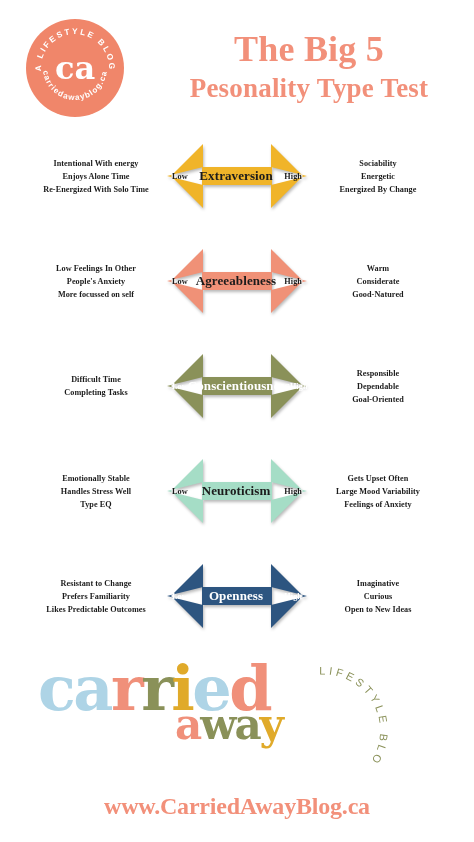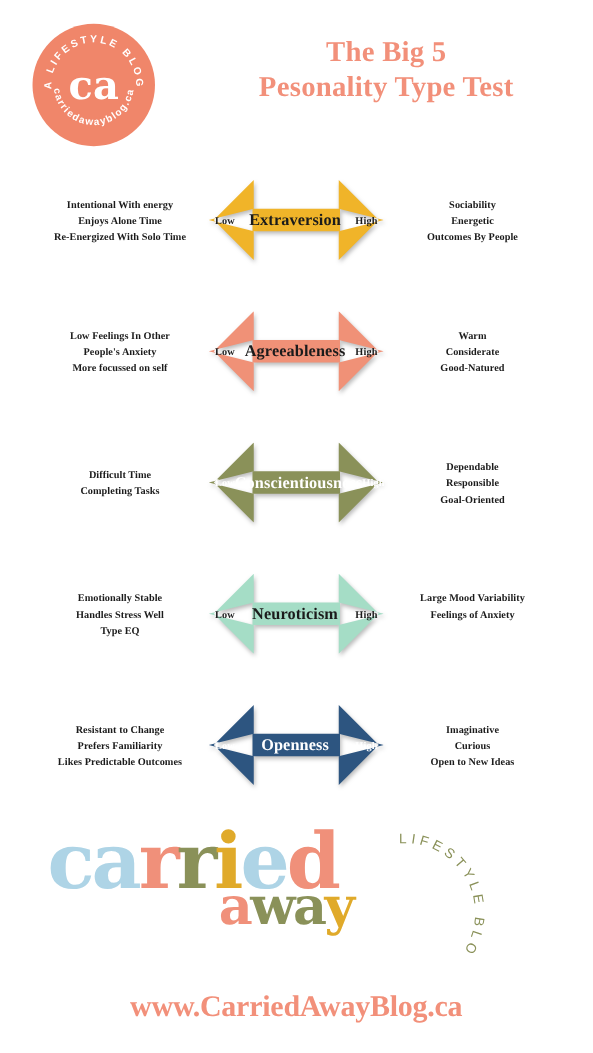--- a/index.html
+++ b/index.html
@@ -34,28 +34,28 @@
   }
   .badge svg { display: block; }
   .title-block {
     position: absolute;
     left: 150px;
     top: 28px;
     width: 318px;
     text-align: center;
   }
   .title-line1 {
-    font-size: 23px;
+    font-size: 36px;
     font-weight: bold;
     color: #f2907a;
     line-height: 1.22;
     letter-spacing: 0.2px;
   }
   .title-line2 {
-    font-size: 23px;
+    font-size: 27px;
     font-weight: bold;
     color: #f2907a;
     line-height: 1.22;
     letter-spacing: 0.2px;
   }
 
   
   .rows {
     position: absolute;
     top: 134px;
@@ -219,21 +219,21 @@
         </svg>
         <div class="arrow-labels">
           <span class="lbl-low" style="color: rgb(27, 27, 27);">Low</span>
           <span class="lbl-name" style="color: rgb(27, 27, 27);">Extraversion</span>
           <span class="lbl-high" style="color: rgb(27, 27, 27);">High</span>
         </div>
       </div>
       <div class="side-text side-right" style="top: 22.5px;">
         <div>Sociability</div>
         <div>Energetic</div>
-        <div>Outcomes By People</div>
+        <div>Energized By Change</div>
       </div>
     </div>
     <div class="trait-row">
       <div class="side-text side-left" style="top: 22.5px;">
         <div>Low Feelings In Other</div>
         <div>People's Anxiety</div>
         <div>More focussed on self</div>
       </div>
       <div class="arrow-wrap" style="top: 10px;">
         <svg width="140" height="64" viewBox="0 0 140 64">
@@ -264,22 +264,22 @@
           <path d="M 104,0 L 104,23 L 140,32 L 104,41 L 104,64 L 136,32 Z" fill="#8a9159"></path>
           <rect x="35" y="23" width="70" height="18" fill="#8a9159"></rect>
         </svg>
         <div class="arrow-labels">
           <span class="lbl-low" style="color: rgb(255, 255, 255);">Low</span>
           <span class="lbl-name" style="color: rgb(255, 255, 255);">Conscientiousness</span>
           <span class="lbl-high" style="color: rgb(255, 255, 255);">High</span>
         </div>
       </div>
       <div class="side-text side-right" style="top: 22.5px;">
+        <div>Responsible</div>
         <div>Dependable</div>
-        <div>Responsible</div>
         <div>Goal-Oriented</div>
       </div>
     </div>
     <div class="trait-row">
       <div class="side-text side-left" style="top: 22.5px;">
         <div>Emotionally Stable</div>
         <div>Handles Stress Well</div>
         <div>Type EQ</div>
       </div>
       <div class="arrow-wrap" style="top: 10px;">
@@ -288,20 +288,21 @@
           <path d="M 104,0 L 104,23 L 140,32 L 104,41 L 104,64 L 136,32 Z" fill="#a5ddc6"></path>
           <rect x="35" y="23" width="70" height="18" fill="#a5ddc6"></rect>
         </svg>
         <div class="arrow-labels">
           <span class="lbl-low" style="color: rgb(27, 27, 27);">Low</span>
           <span class="lbl-name" style="color: rgb(27, 27, 27);">Neuroticism</span>
           <span class="lbl-high" style="color: rgb(27, 27, 27);">High</span>
         </div>
       </div>
       <div class="side-text side-right" style="top: 22.5px;">
+        <div>Gets Upset Often</div>
         <div>Large Mood Variability</div>
         <div>Feelings of Anxiety</div>
       </div>
     </div>
     <div class="trait-row">
       <div class="side-text side-left" style="top: 22.5px; text-align: center;">
         <div>Resistant to Change</div>
         <div>Prefers Familiarity</div>
         <div>Likes Predictable Outcomes</div>
       </div>

